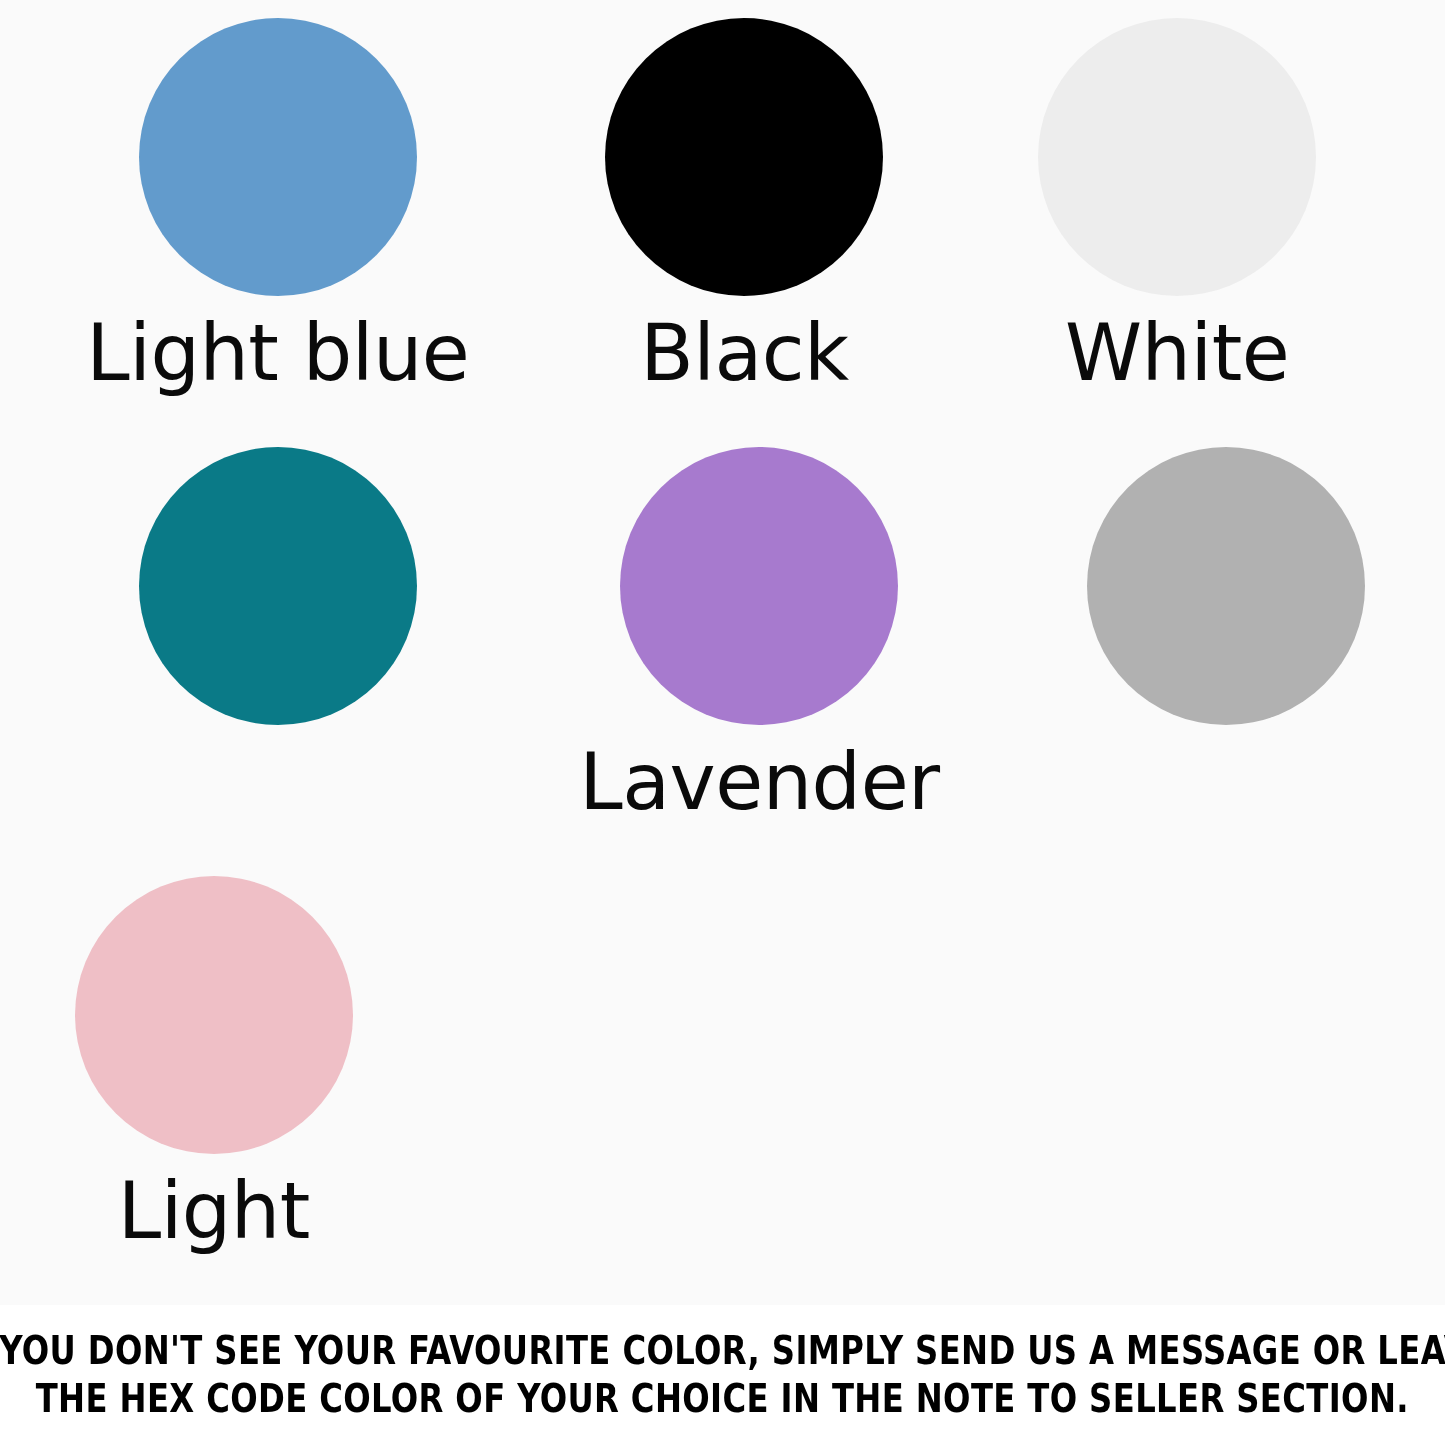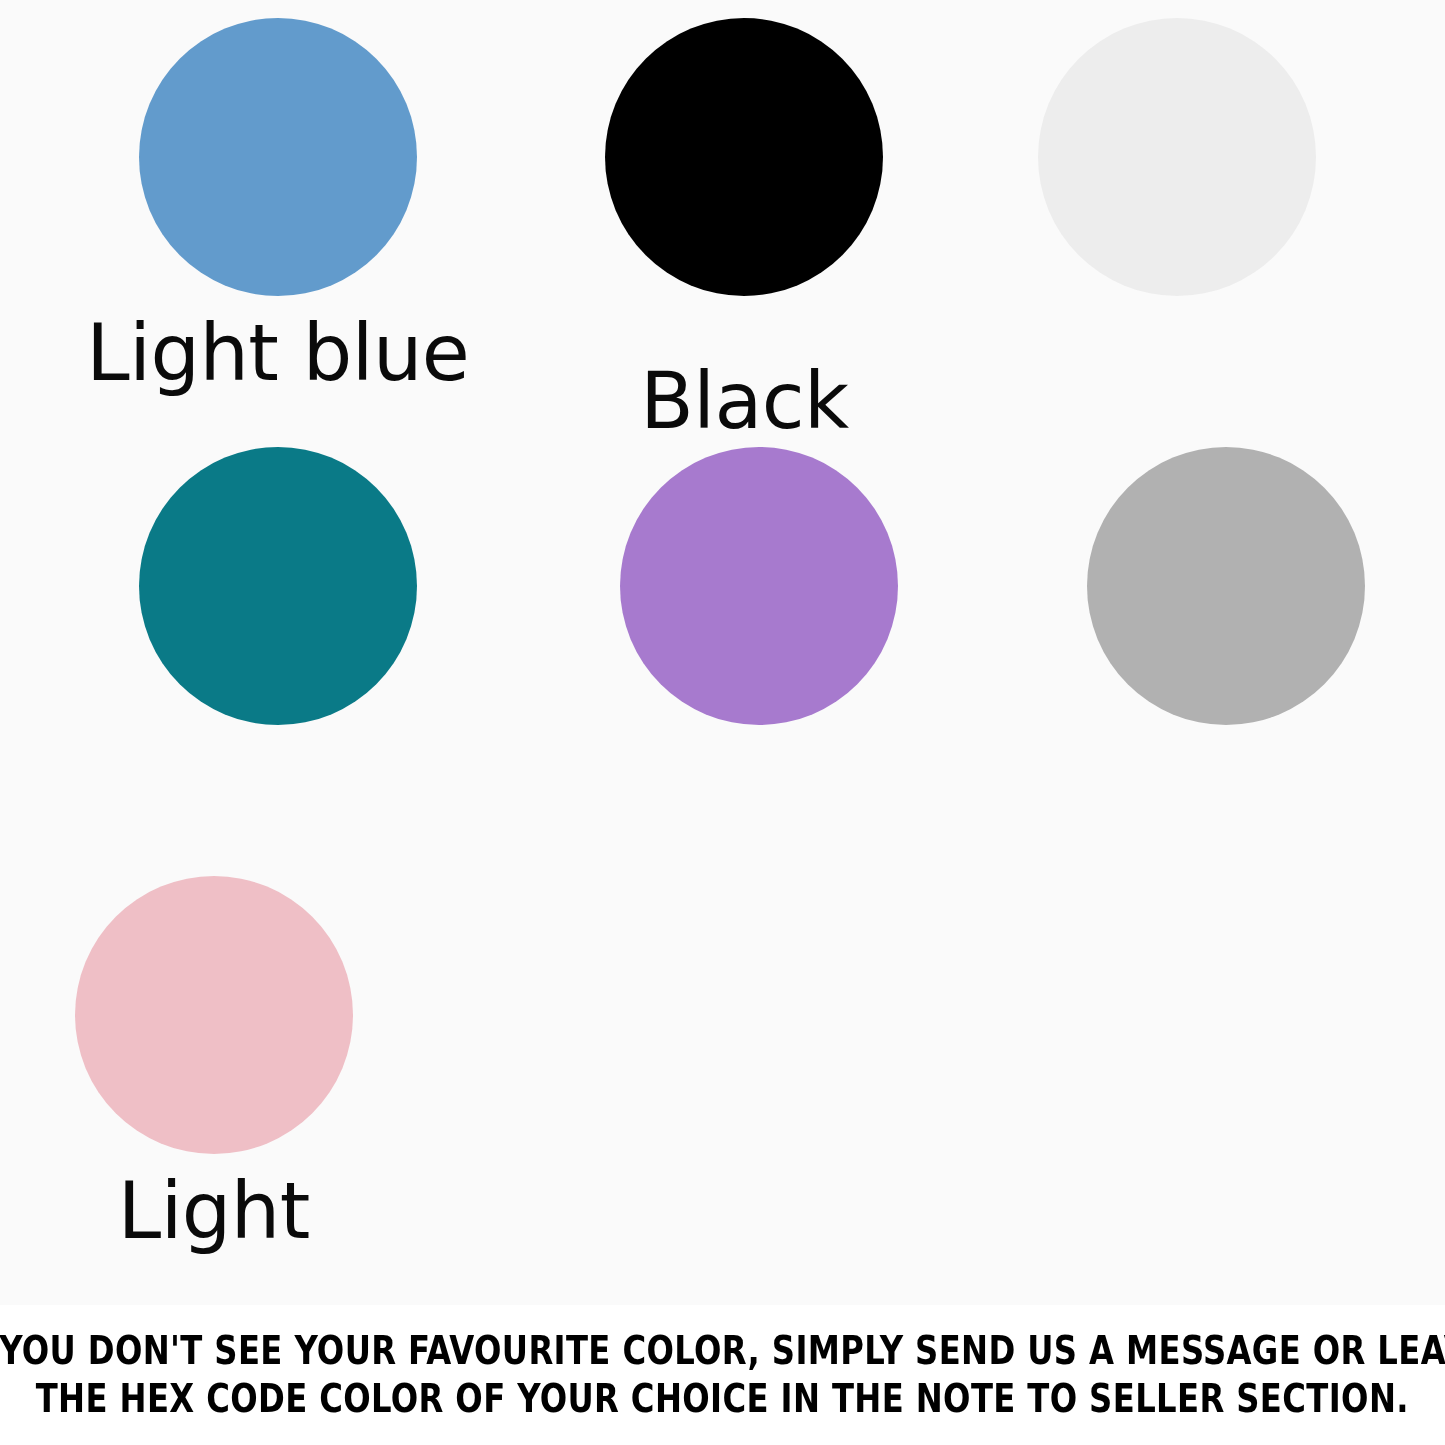--- a/index.html
+++ b/index.html
@@ -47,21 +47,21 @@
   .swatch-cell {
     position: relative;
     display: flex;
     flex-direction: column;
     align-items: center;
     justify-content: flex-start;
   }
 
   
   .col-0 { transform: translateX(37px); }
-  .col-1 { transform: translateX(22px); gap: 48px; }
+  .col-1 { transform: translateX(22px); }
   .col-2 { transform: translateX(-27px); }
 
   .swatch-dot {
     width: 278px;
     height: 278px;
     border-radius: 50%;
     flex: 0 0 auto;
   }
 
   .swatch-label {
@@ -118,30 +118,32 @@
       <div class="swatch-label">Light blue</div>
     </div>
 
     <div class="swatch-cell col-1">
       <div class="swatch-dot" style="background:#000000"></div>
       <div class="swatch-label">Black</div>
     </div>
 
     <div class="swatch-cell col-2">
       <div class="swatch-dot" style="background:#EDEDED"></div>
+      <div class="swatch-label">White</div>
     </div>
 
     <div class="swatch-cell col-0">
       <div class="swatch-dot" style="background:#0A7A87"></div>
     </div>
 
 
 
     <div class="swatch-cell col-0">
       <div class="swatch-dot" style="background:#A77ACE"></div>
+      <div class="swatch-label">Lavender</div>
     </div>
 
     <div class="swatch-cell col-1">
       <div class="swatch-dot" style="background:#B1B1B1"></div>
     </div>
 
     <div class="swatch-cell col-2">
       <div class="swatch-dot" style="background:#EFBFC6"></div>
       <div class="swatch-label">Light</div>
     </div>

